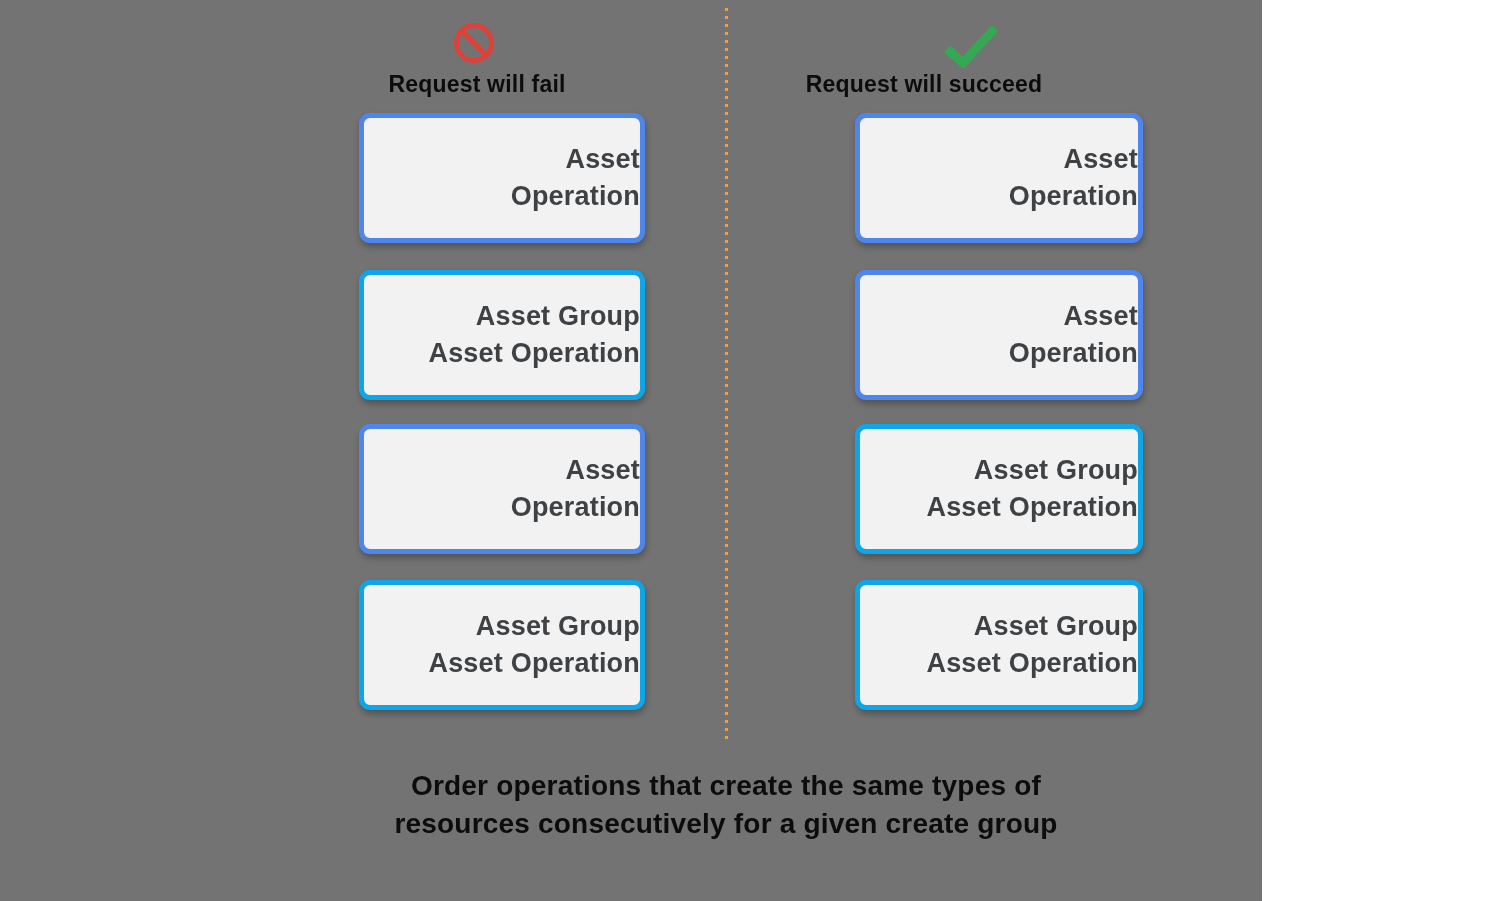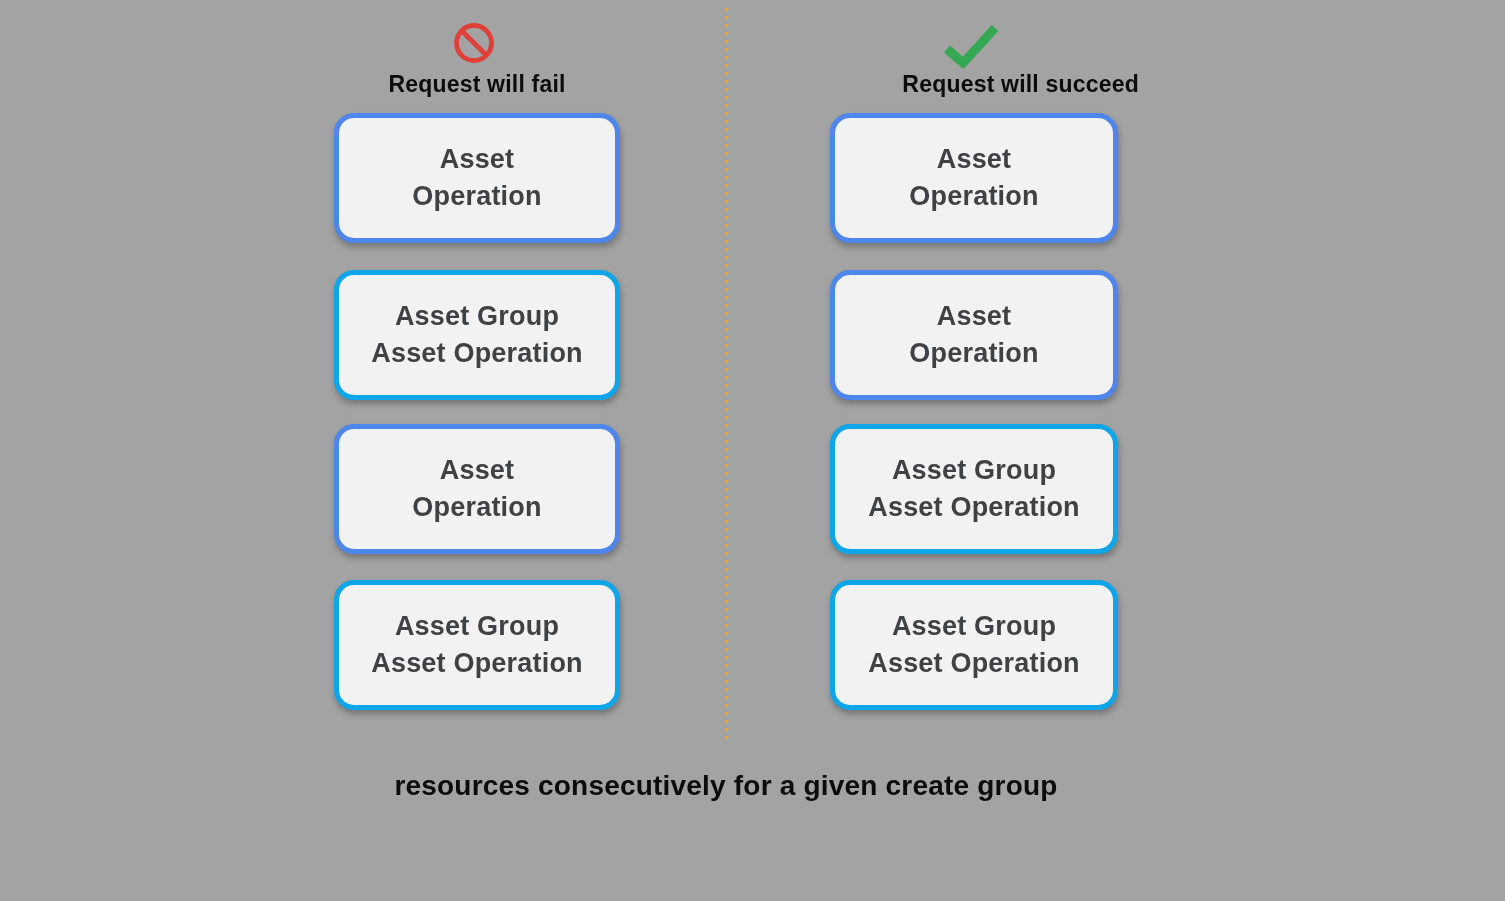--- a/index.html
+++ b/index.html
@@ -2,42 +2,43 @@
 <html><head>
 <meta charset="utf-8">
 <style>
   * { margin: 0; padding: 0; box-sizing: border-box; }
   html, body { background: #ffffff; }
   body {
     font-family: "Liberation Sans", "DejaVu Sans", sans-serif;
     width: 1505px; height: 901px;
     position: relative; overflow: hidden;
   }
-  .canvas { position: absolute; inset: 0; width: 1505px; height: 901px; background: #a3a3a3; }
+  .canvas { position: absolute; inset: 0; width: 1262px; height: 901px; background: #737373; }
 
   .col-icon { position: absolute; display: block; }
   .icon-fail   { left: 453px; top: 22px; width: 42px; height: 42px; }
   .icon-success{ left: 942px; top: 24px; width: 58px; height: 44px; }
 
   .col-heading {
     position: absolute; top: 69px; height: 30px;
     font-size: 23px; font-weight: 700; color: #0c0c0c;
     text-align: center; line-height: 30px; letter-spacing: 0.2px;
     white-space: nowrap;
   }
   .heading-fail    { left: 334px; width: 286px; }
-  .heading-success { left: 851px; width: 288px; text-align: right; }
+  .heading-success { left: 780px; width: 288px; }
 
   .op-box {
     position: absolute; width: 288px; height: 130px;
     background: #f2f2f2;
-    border-radius: 20px;
+    border-radius: 11px;
     display: flex; flex-direction: column;
-    align-items: center; justify-content: center;
+    align-items: flex-end; justify-content: center;
     box-shadow: 1px 4px 6px rgba(0,0,0,0.28);
+    margin-left: 25px;
   }
   .op-box.blue   { border: 5px solid #4e86ec; }
   .op-box.orange { border: 5px solid #0ea5e9; }
   .col-fail    .op-box { left: 334px; width: 286px; }
   .col-success .op-box { left: 830px; }
   .row-0 { top: 113px; }
   .row-1 { top: 270px; }
   .row-2 { top: 424px; }
   .row-3 { top: 580px; }
 
@@ -116,16 +117,17 @@
       <div class="op-line">Asset Group</div>
       <div class="op-line">Asset Operation</div>
     </div>
     <div class="op-box orange row-3">
       <div class="op-line">Asset Group</div>
       <div class="op-line">Asset Operation</div>
     </div>
   </div>
 
   <div class="caption">
+    <div class="caption-line">Order operations that create the same types of</div>
     <div class="caption-line">resources consecutively for a given create group</div>
   </div>
 
 </div>
 
 </body></html>

